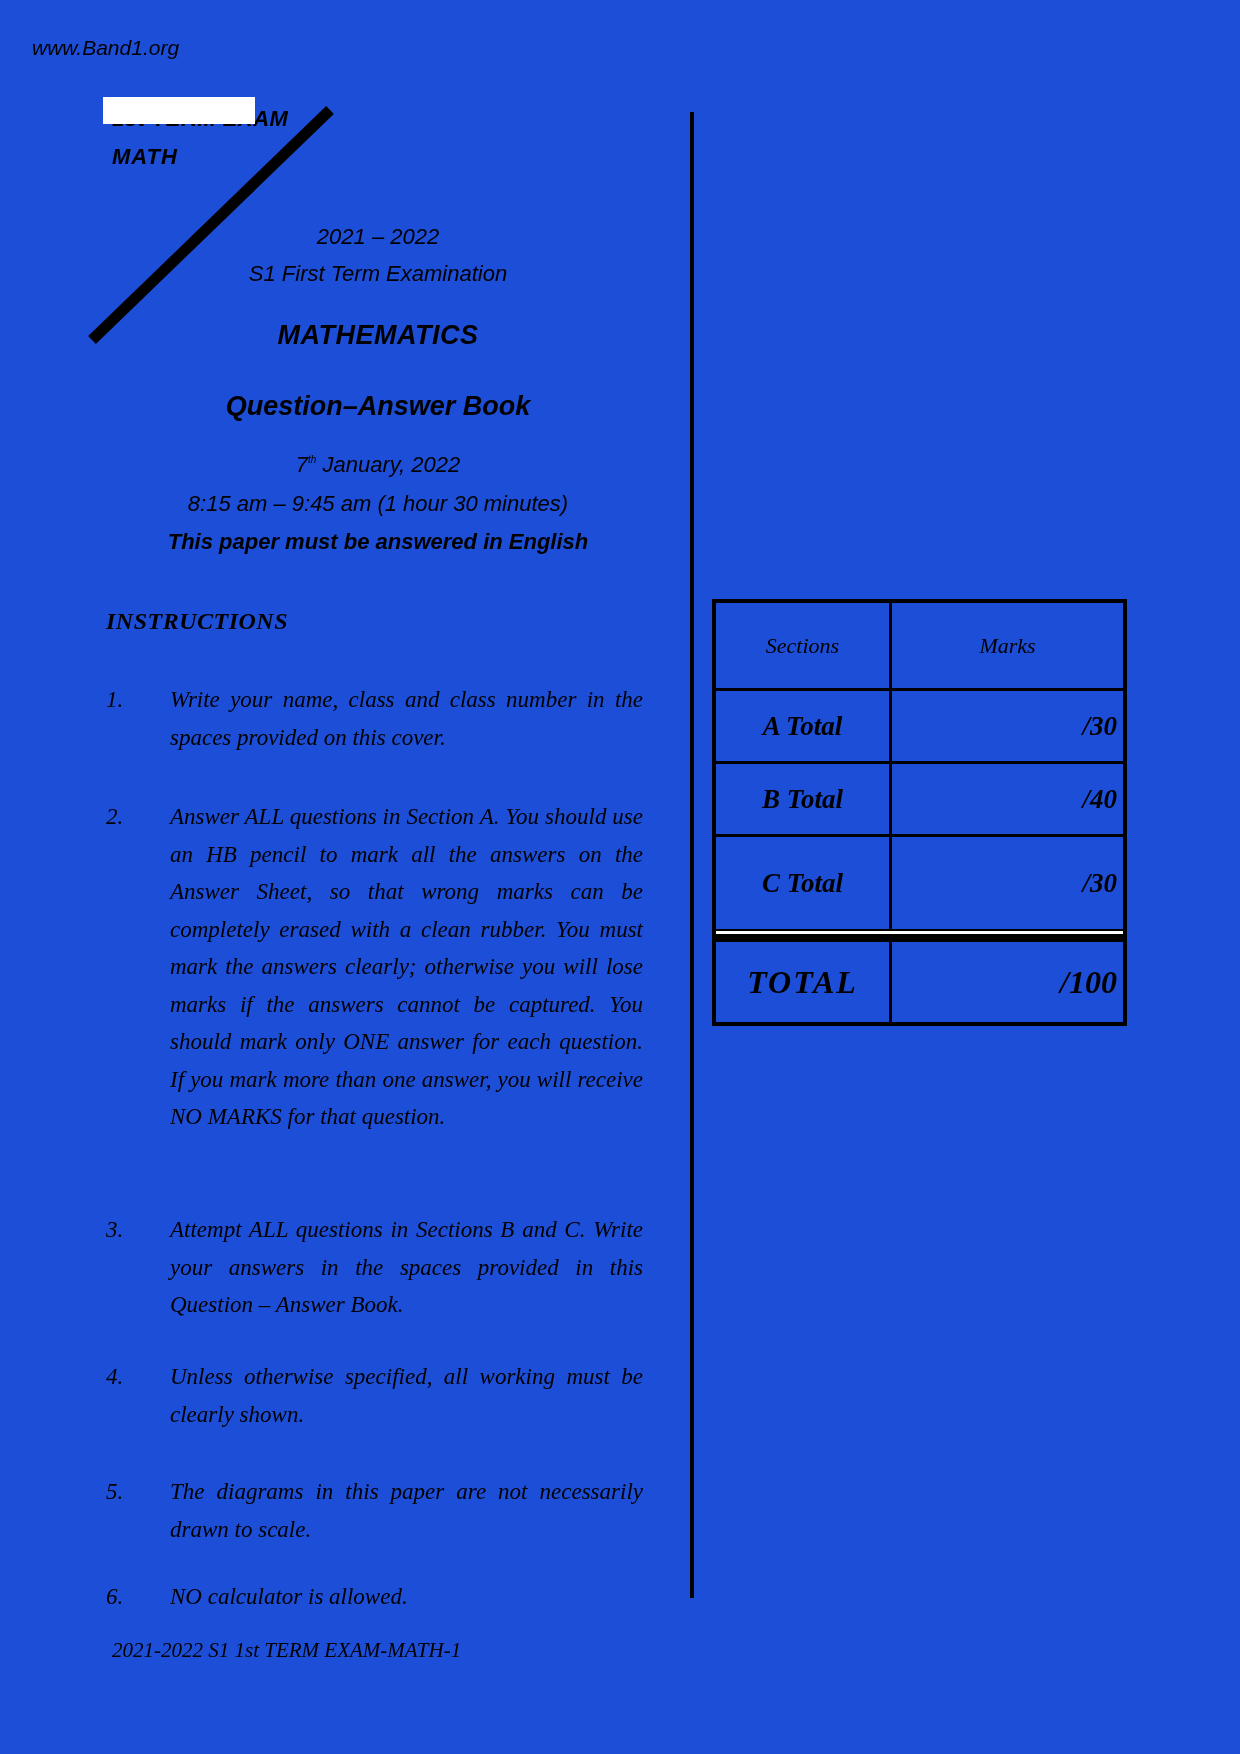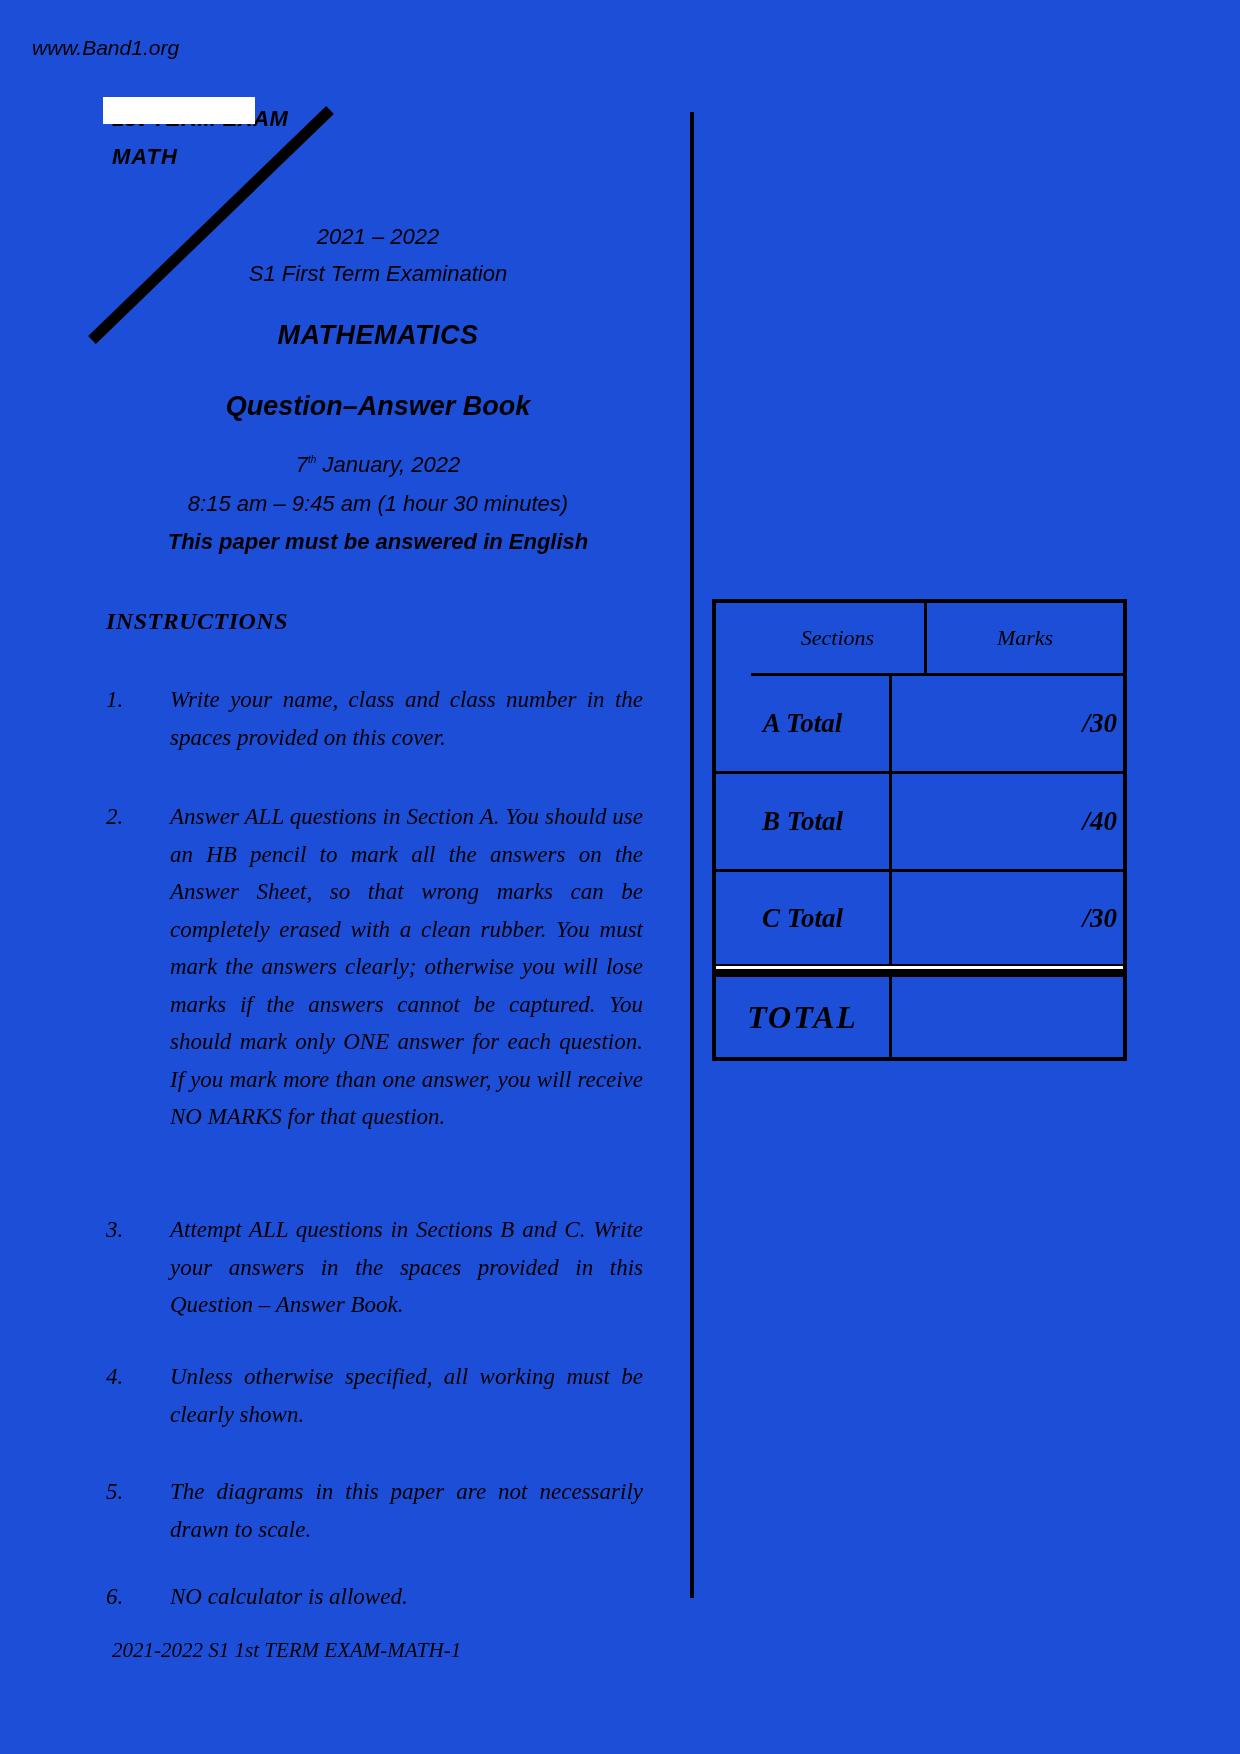--- a/index.html
+++ b/index.html
@@ -56,23 +56,23 @@
   }
   .mt-row{display:flex;box-sizing:border-box;}
   .mt-cell-l{
     width:176px;flex:none;border-right:3px solid #000;
     display:flex;align-items:center;justify-content:center;box-sizing:border-box;
   }
   .mt-cell-r{
     flex:1;display:flex;align-items:center;justify-content:flex-end;
     padding-right:6px;box-sizing:border-box;
   }
-  .mt-header{height:73px;border-bottom:3px solid #000;font-size:22px;margin-left:35px;}
+  .mt-header{height:88px;border-bottom:3px solid #000;font-size:22px;}
   .mt-header .mt-cell-r{justify-content:center;padding-right:0;}
-  .mt-data{height:98px;font-size:27px;font-weight:bold;border-bottom:3px solid #000;}
+  .mt-data{height:73px;font-size:27px;font-weight:bold;border-bottom:3px solid #000;}
   .mt-data.last{height:94px;border-bottom:2px solid #000;}
   .mt-sep{height:3px;background:#fff;border-bottom:8px solid #000;}
   .mt-total{height:80px;font-size:32px;font-weight:bold;}
   .mt-total .mt-cell-l{letter-spacing:2px;}
 </style>
 </head>
 <body>
 
 <div class="page">
 
@@ -138,16 +138,17 @@
       <div class="mt-cell-l">B Total</div>
       <div class="mt-cell-r">/40</div>
     </div>
     <div class="mt-row mt-data last">
       <div class="mt-cell-l">C Total</div>
       <div class="mt-cell-r">/30</div>
     </div>
     <div class="mt-sep"></div>
     <div class="mt-row mt-total">
       <div class="mt-cell-l">TOTAL</div>
+      <div class="mt-cell-r">/100</div>
     </div>
   </div>
 
 </div>
 
 </body></html>

